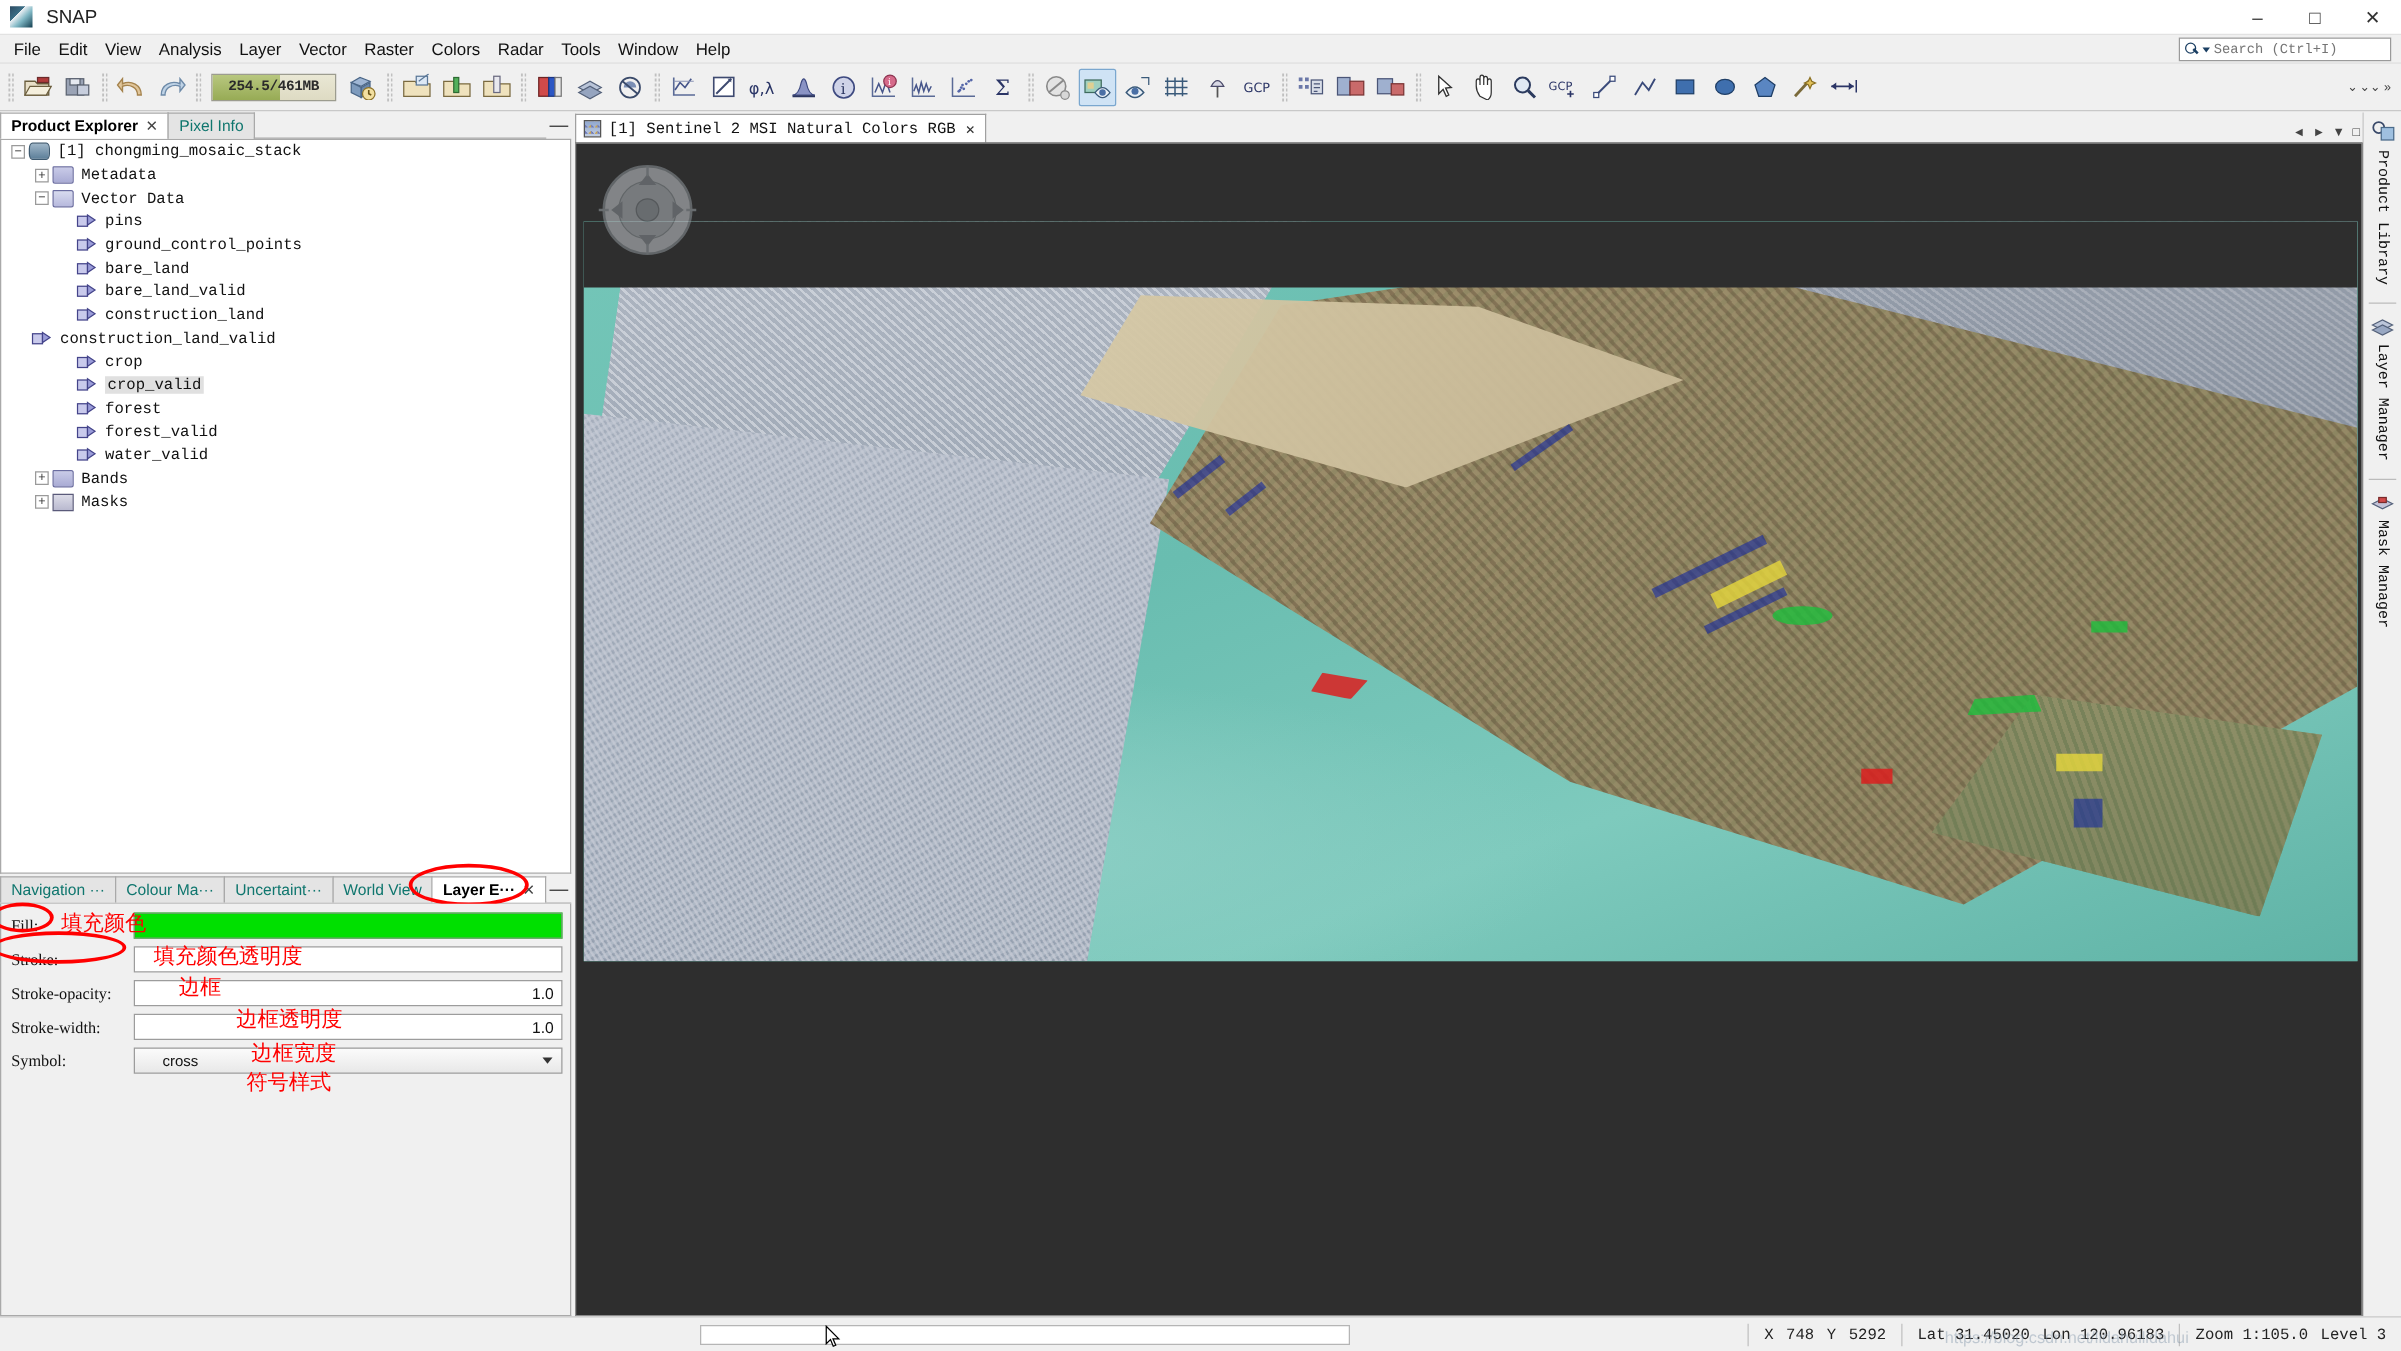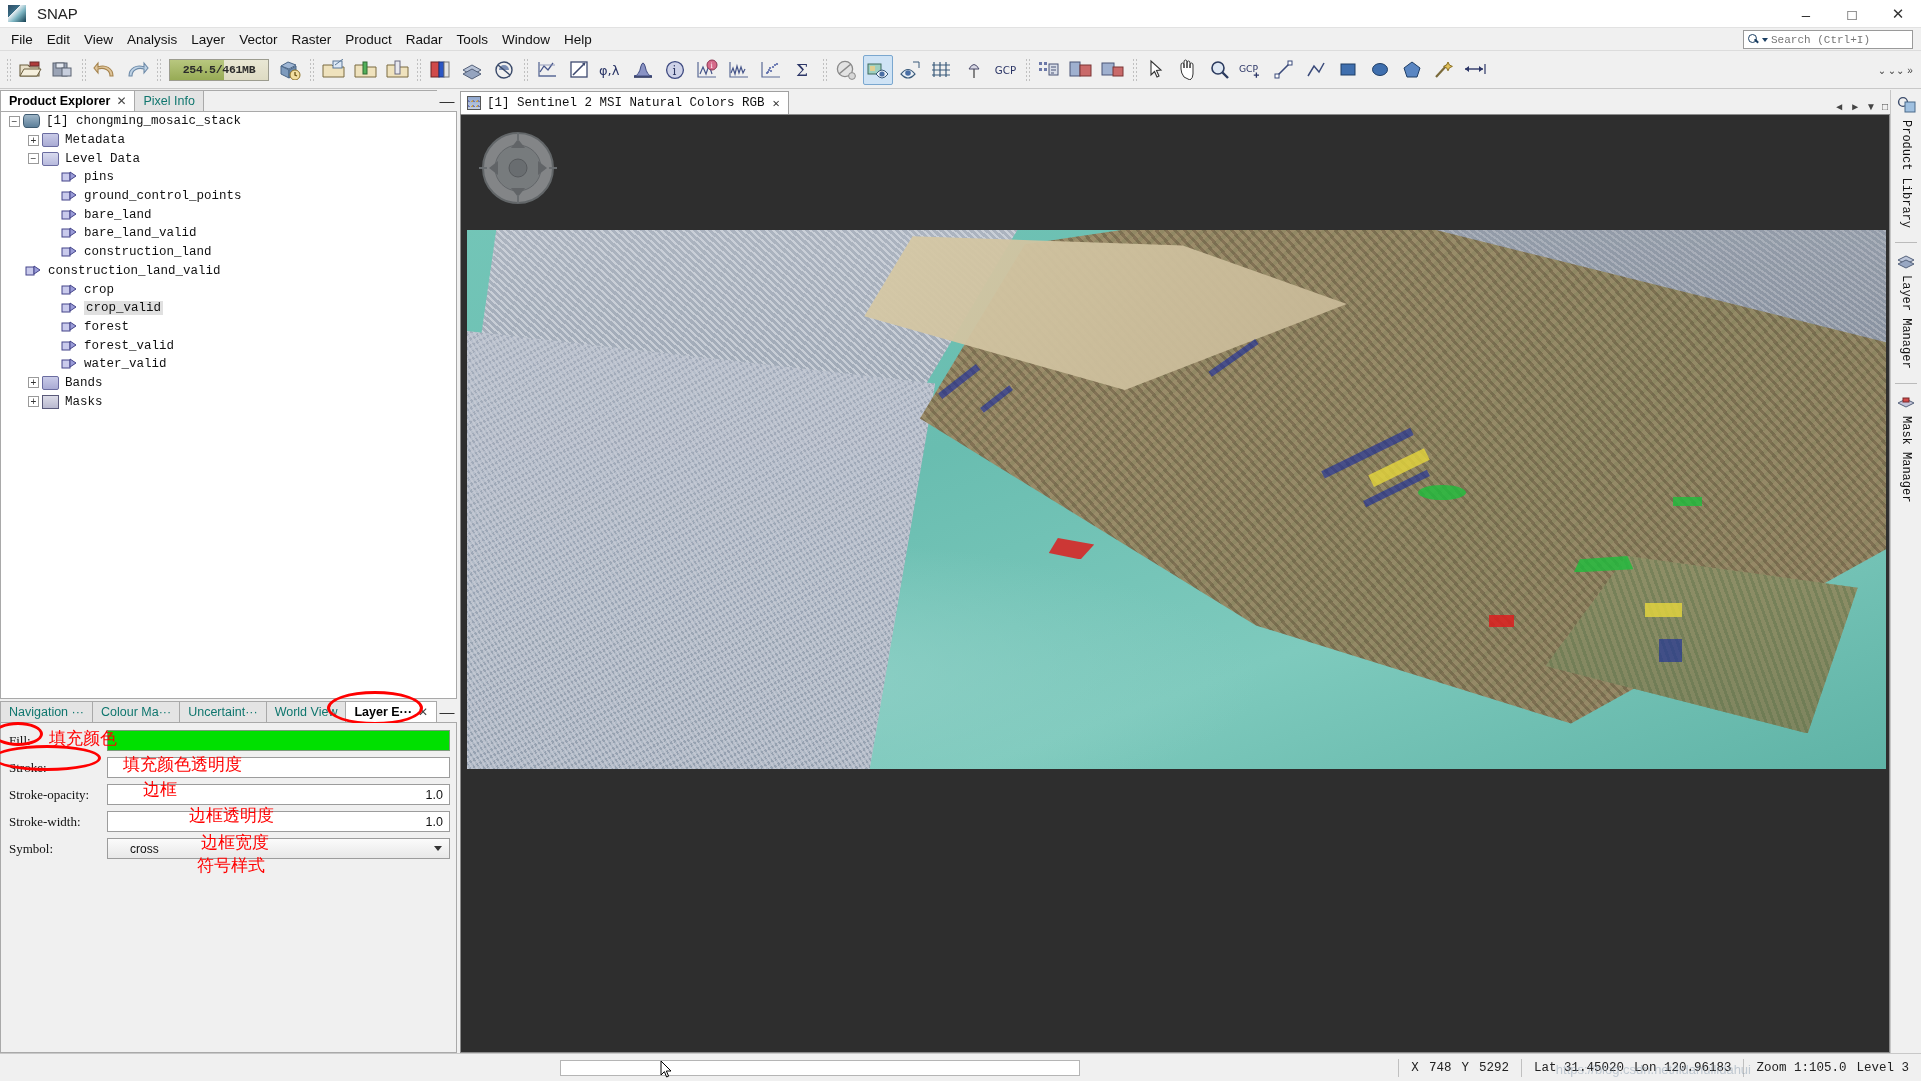--- a/index.html
+++ b/index.html
@@ -65,21 +65,21 @@
   .chev { width:14px;height:30px;display:flex;align-items:center;justify-content:center;
     font-size:10px;color:#444;}
 
   
   .main { position:absolute; left:0; right:0; top:90px; bottom:28px; display:flex; }
   .leftcol { width:457px; display:flex; flex-direction:column; background:#f0f0f0;}
   .rightbar { width:31px; background:#f0f0f0; border-left:1px solid #c6c6c6;
     display:flex; flex-direction:column; align-items:center; padding-top:6px;}
 
   
-  .tabstrip { height:22px; display:flex; align-items:flex-start; background:#f0f0f0;
+  .tabstrip { height:22px; display:flex; align-items:flex-end; background:#f0f0f0;
     border-bottom:1px solid #a9a9a9; position:relative;}
   .tab { height:21px; display:flex; align-items:center; padding:0 8px; font-size:12.5px;
     color:#0f766e; background:#e4e4e4; border:1px solid #a9a9a9; border-bottom:none;
     margin-right:-1px; font-family:"Liberation Sans",sans-serif;}
   .tab.sel { background:#ffffff; color:#000; font-weight:bold; }
   .tab .x { margin-left:6px; font-size:12px; color:#444; font-weight:normal;}
   .tabfill { flex:1; border-bottom:1px solid #a9a9a9; }
   .tabminim { width:20px; height:21px; display:flex;align-items:center;justify-content:center;
     font-size:15px;color:#333;}
 
@@ -216,21 +216,21 @@
   </div>
 
   <div class="menubar">
     <div class="menuitem">File</div>
     <div class="menuitem">Edit</div>
     <div class="menuitem">View</div>
     <div class="menuitem">Analysis</div>
     <div class="menuitem">Layer</div>
     <div class="menuitem">Vector</div>
     <div class="menuitem">Raster</div>
-    <div class="menuitem">Product</div>
+    <div class="menuitem">Colors</div>
     <div class="menuitem">Radar</div>
     <div class="menuitem">Tools</div>
     <div class="menuitem">Window</div>
     <div class="menuitem">Help</div>
 
     <div class="searchbox">
       <div class="magn"></div>
       <div class="caret"></div>
       <input placeholder="Search (Ctrl+I)" style="">
     </div>
@@ -555,21 +555,21 @@
 
         <div class="trow" style="padding-left:27px">
           <div class="thandle">+</div>
           <div class="ico ico-folder"></div>
           <div class="tlabel">Metadata</div>
         </div>
 
         <div class="trow" style="padding-left:27px">
           <div class="thandle">−</div>
           <div class="ico ico-folder open"></div>
-          <div class="tlabel">Level Data</div>
+          <div class="tlabel">Vector Data</div>
         </div>
 
         <div class="trow" style="padding-left:60px">
           <svg class="ico-vec" viewBox="0 0 17 14">
               <rect x="1" y="3" width="8" height="8" fill="#c9caec" stroke="#44448a"></rect>
               <path d="M9 2 l6 4 -6 4z" fill="#9a9cd8" stroke="#44448a"></path>
             </svg>
           <div class="tlabel">pins</div>
         </div>
         <div class="trow" style="padding-left:60px">

